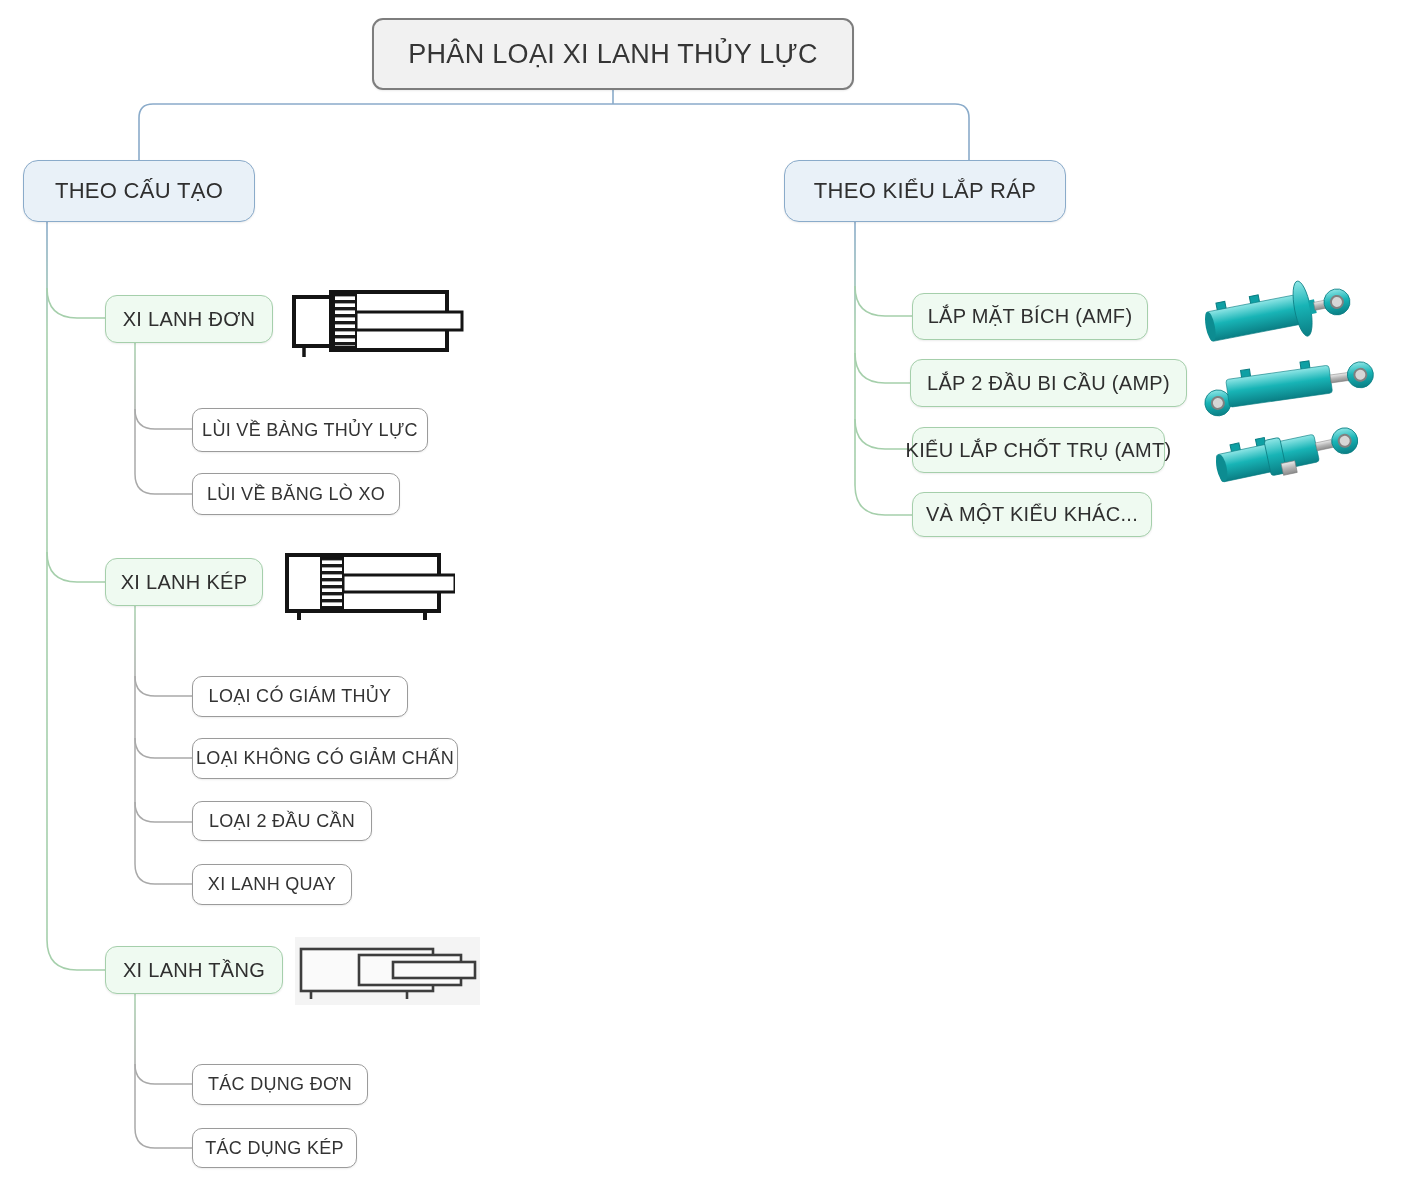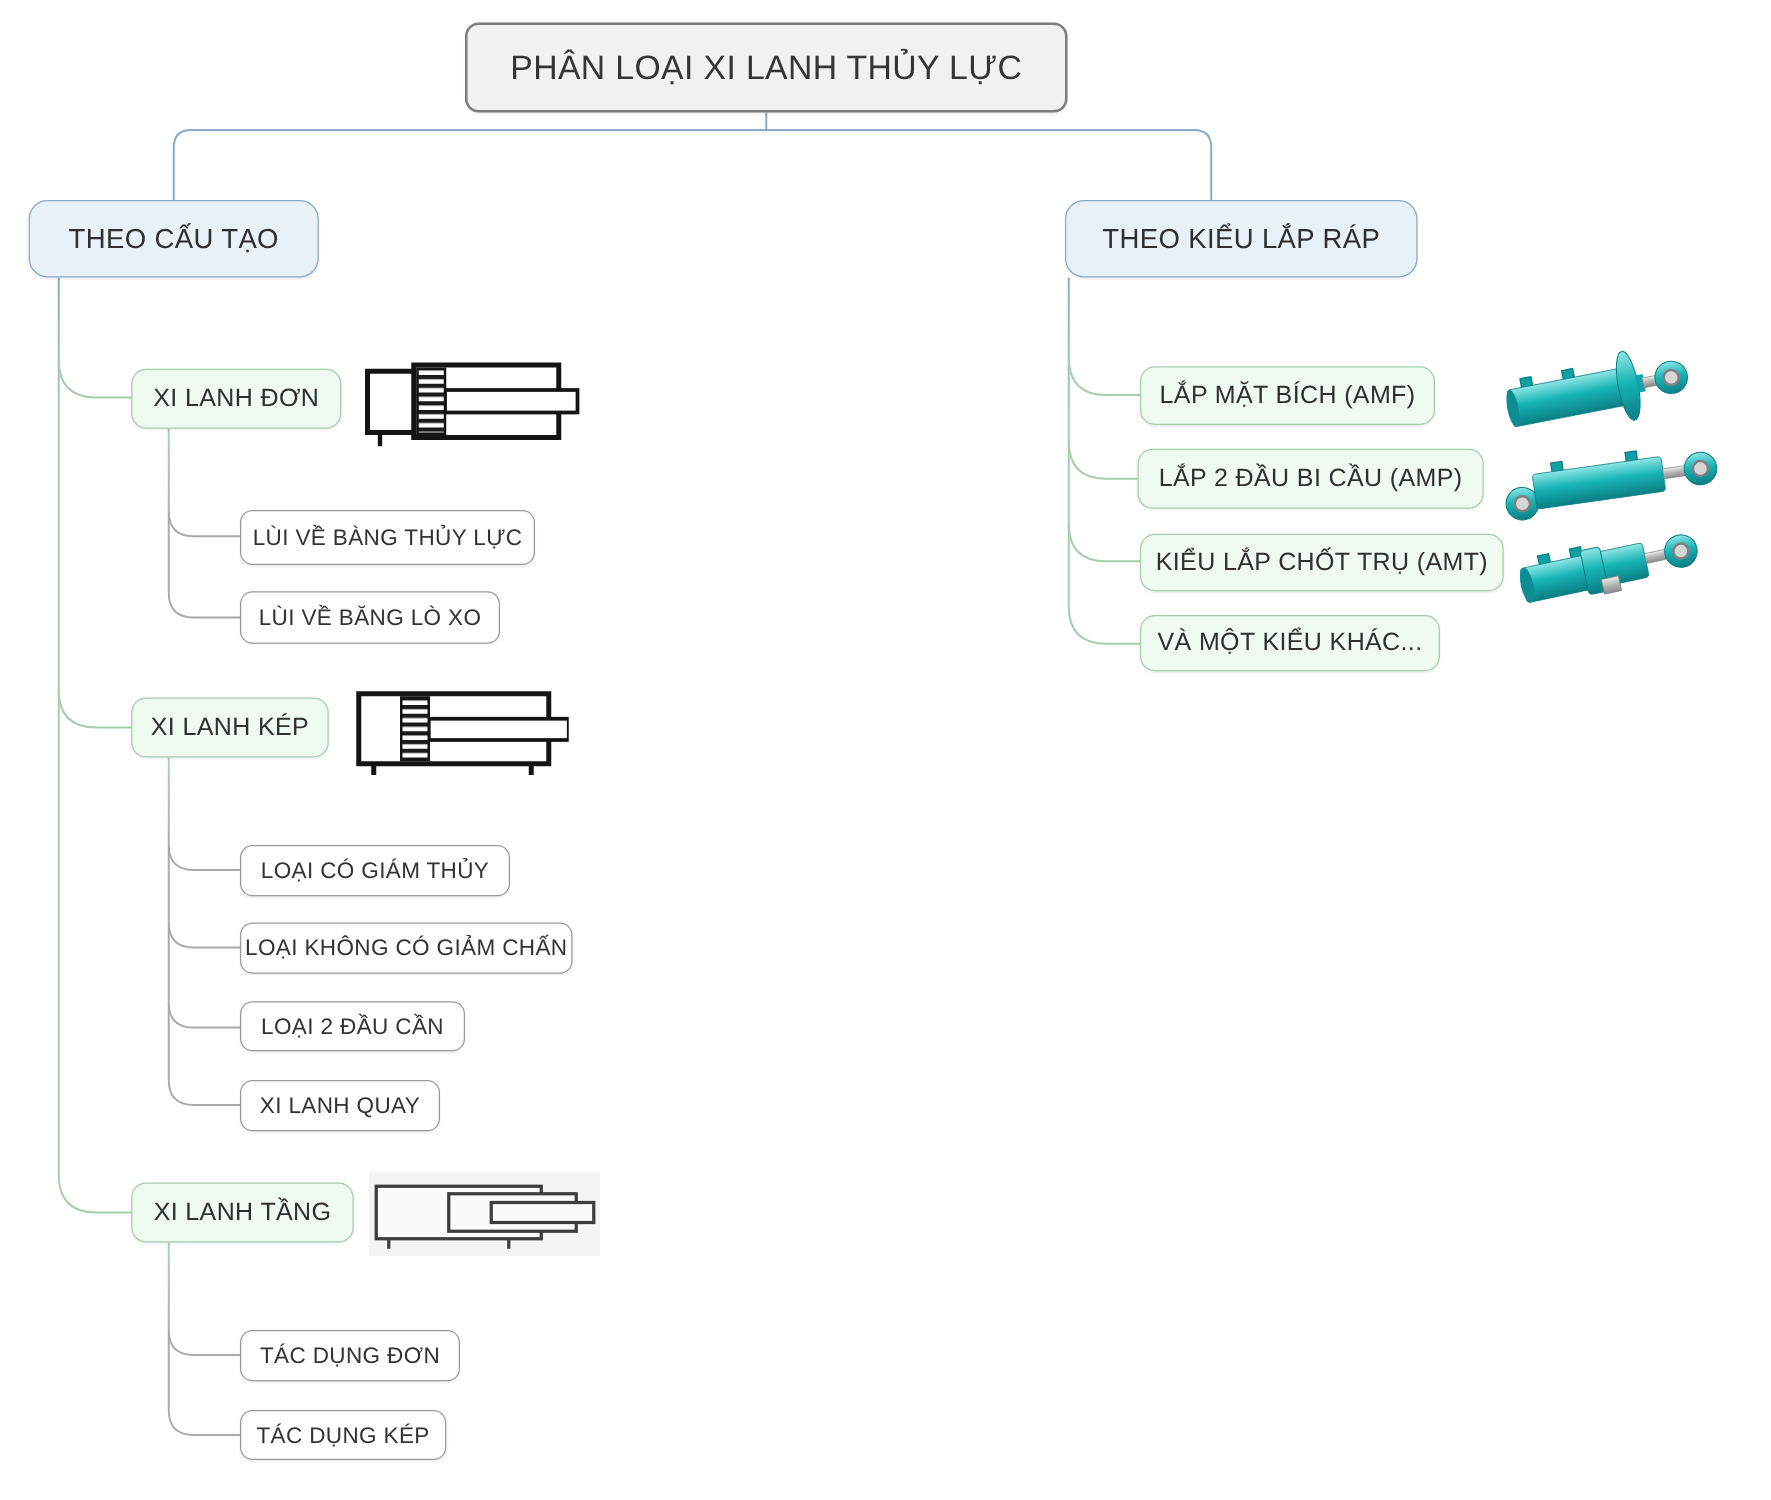--- a/index.html
+++ b/index.html
@@ -81,21 +81,21 @@
     <path d="M135,1064 Q135,1084 155,1084 L192,1084" stroke="#a9a9a9" stroke-width="1.5"></path>
   </svg>
 
   <div class="node root" style="left:372px;top:18px;width:482px;height:72px;">
     <span>PHÂN LOẠI XI LANH THỦY LỰC</span>
   </div>
 
   <div class="node blue" style="left:23px;top:160px;width:232px;height:62px;">
     <span>THEO CẤU TẠO</span>
   </div>
-  <div class="node blue" style="left:852px;top:160px;width:282px;height:62px;">
+  <div class="node blue" style="left:784px;top:160px;width:282px;height:62px;">
     <span>THEO KIỂU LẮP RÁP</span>
   </div>
 
   <div class="node green" style="left:105px;top:295px;width:168px;height:48px;">
     <span>XI LANH ĐƠN</span>
   </div>
   <div class="node green" style="left:105px;top:558px;width:158px;height:48px;">
     <span>XI LANH KÉP</span>
   </div>
   <div class="node green" style="left:105px;top:946px;width:178px;height:48px;">
@@ -126,21 +126,21 @@
   <div class="node" style="left:192px;top:1128px;width:165px;height:40px;">
     <span>TÁC DỤNG KÉP</span>
   </div>
 
   <div class="node green" style="left:912px;top:293px;width:236px;height:47px;">
     <span>LẮP MẶT BÍCH (AMF)</span>
   </div>
   <div class="node green" style="left:910px;top:359px;width:277px;height:48px;">
     <span>LẮP 2 ĐẦU BI CẦU (AMP)</span>
   </div>
-  <div class="node green" style="left:912px;top:427px;width:291px;height:46px;align-items:center;">
+  <div class="node green" style="left:912px;top:427px;width:253px;height:46px;align-items:center;">
     <span>KIỂU LẮP CHỐT TRỤ (AMT)</span>
   </div>
   <div class="node green" style="left:912px;top:492px;width:240px;height:45px;">
     <span>VÀ MỘT KIỂU KHÁC...</span>
   </div>
 
   <svg class="img" style="left:290px;top:286px;" width="175" height="72" viewBox="0 0 175 72">
     <rect x="41" y="6" width="116" height="58" fill="#fff" stroke="#141414" stroke-width="4"></rect>
     <rect x="66" y="26" width="106" height="18" fill="#fff" stroke="#141414" stroke-width="3"></rect>
     <rect x="44" y="9" width="22" height="52" fill="url(#stripes)" stroke="#141414" stroke-width="2"></rect>

